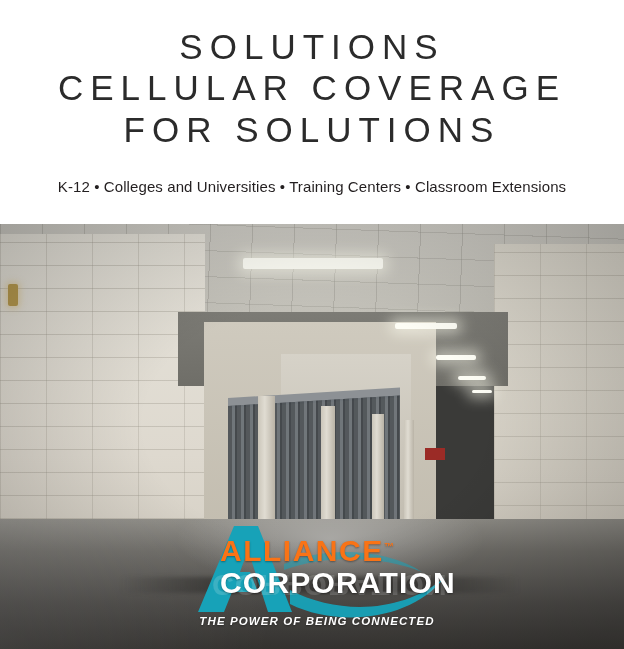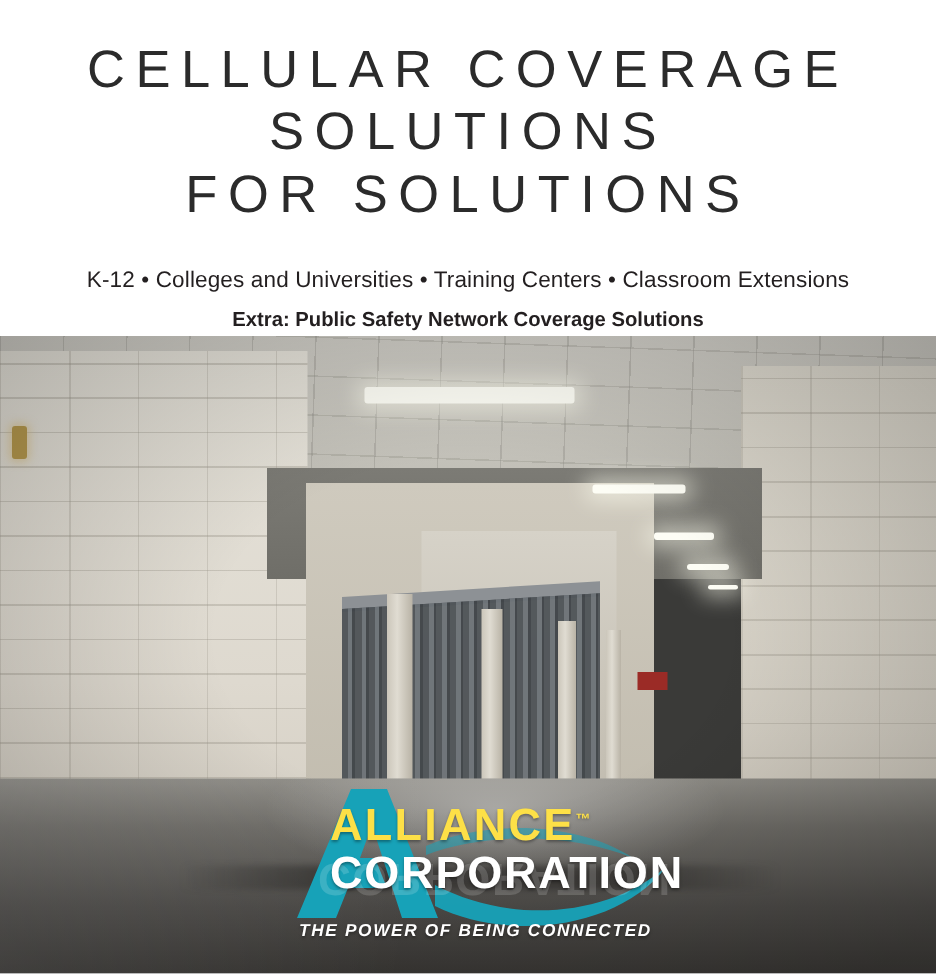--- a/index.html
+++ b/index.html
@@ -229,21 +229,21 @@
     left: 48px;
     top: 16px;
     width: 238px;
     text-align: left;
   }
   .logo-alliance {
     font-family: "Liberation Sans", sans-serif;
     font-size: 30px;
     font-weight: bold;
     letter-spacing: 1.5px;
-    color: #fde047;
+    color: #f97316;
     line-height: 1;
     text-shadow: 0 1px 2px rgba(0,0,0,0.35);
     position: relative;
   }
   .logo-tm {
     font-size: 10px;
     vertical-align: super;
     letter-spacing: 0;
   }
   .logo-corporation {
@@ -281,25 +281,24 @@
     transform: scaleY(-1);
     pointer-events: none;
   }
 </style>
 </head>
 <body>
 
 <div id="page">
 
   <div class="header">
+    <div class="title-line title-2">SOLUTIONS</div>
     <div class="title-line title-1">CELLULAR COVERAGE</div>
-    <div class="title-line title-2">SOLUTIONS</div>
     <div class="title-line title-3">FOR SOLUTIONS</div>
     <div class="subtitle">K-12 • Colleges and Universities • Training Centers • Classroom Extensions</div>
-    <div class="extra">Extra: Public Safety Network Coverage Solutions</div>
   </div>
 
   <div class="photo">
     <div class="ph-ceiling"></div>
     <div class="ph-ceiling-grid"></div>
 
     <div class="ph-wall-left"></div>
     <div class="ph-wall-left-block"></div>
     <div class="ph-wall-right"></div>
     <div class="ph-wall-right-block"></div>

